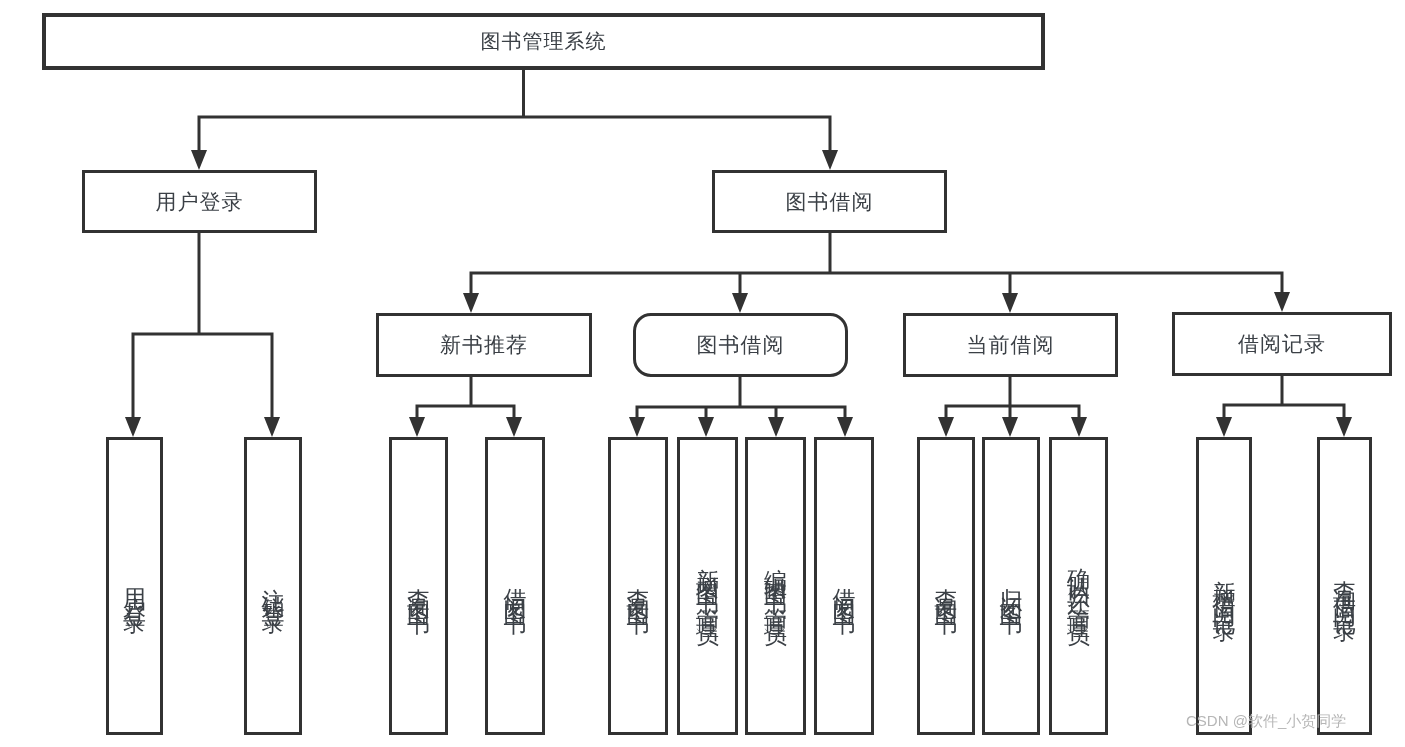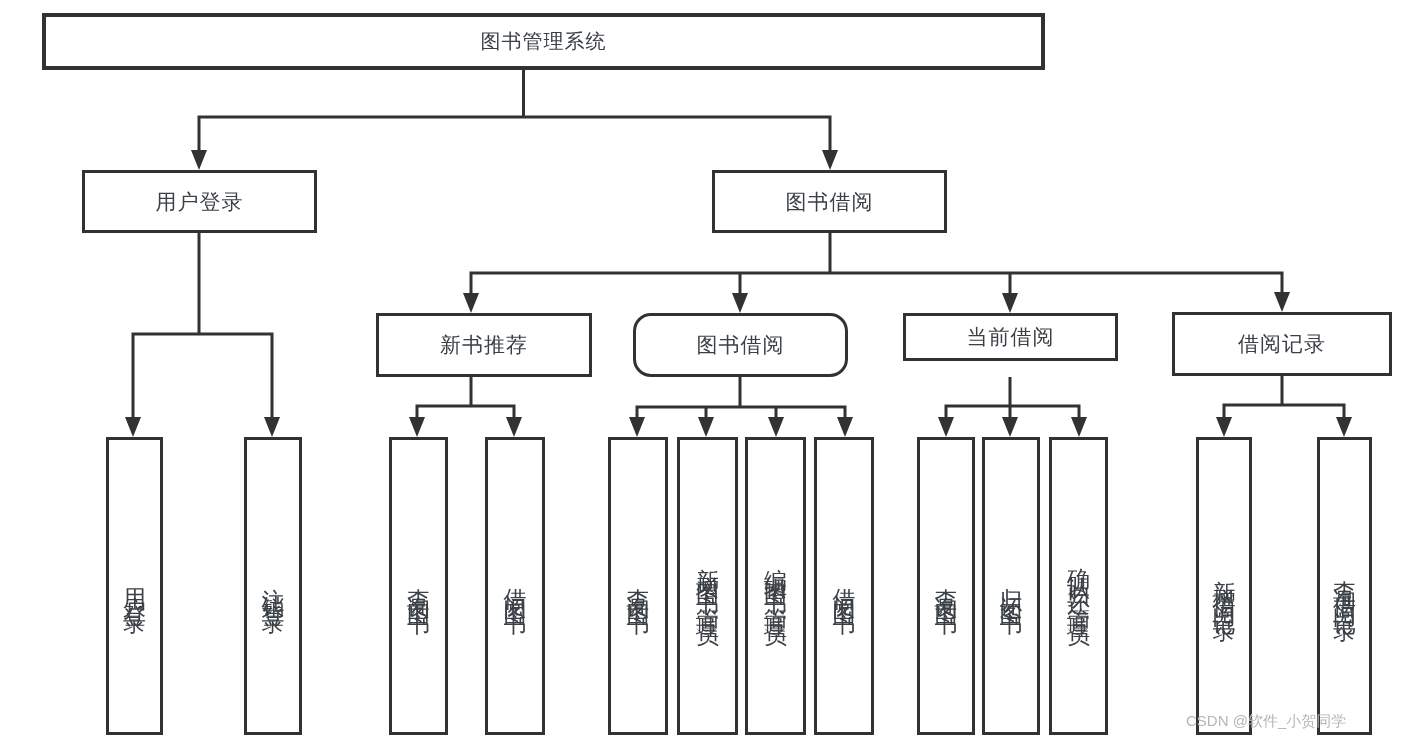--- a/index.html
+++ b/index.html
@@ -78,21 +78,21 @@
   <div class="box" style="left:712px;top:170px;width:235px;height:63px;">
     <span class="h-label">图书借阅</span>
   </div>
 
   <div class="box" style="left:376px;top:313px;width:216px;height:64px;">
     <span class="h-label">新书推荐</span>
   </div>
   <div class="box" style="left:633px;top:313px;width:215px;height:64px;border-radius:18px;">
     <span class="h-label">图书借阅</span>
   </div>
-  <div class="box" style="left:903px;top:313px;width:215px;height:48px;text-align:center;">
+  <div class="box" style="left:903px;top:313px;width:215px;height:64px;text-align:center;">
     <span class="h-label">当前借阅</span>
   </div>
   <div class="box" style="left:1172px;top:312px;width:220px;height:64px;">
     <span class="h-label">借阅记录</span>
   </div>
 
   <div class="box leaf" style="left:106px;width:57px;">
     <span class="v-label">用户登录</span>
   </div>
   <div class="box leaf" style="left:244px;width:58px;">

